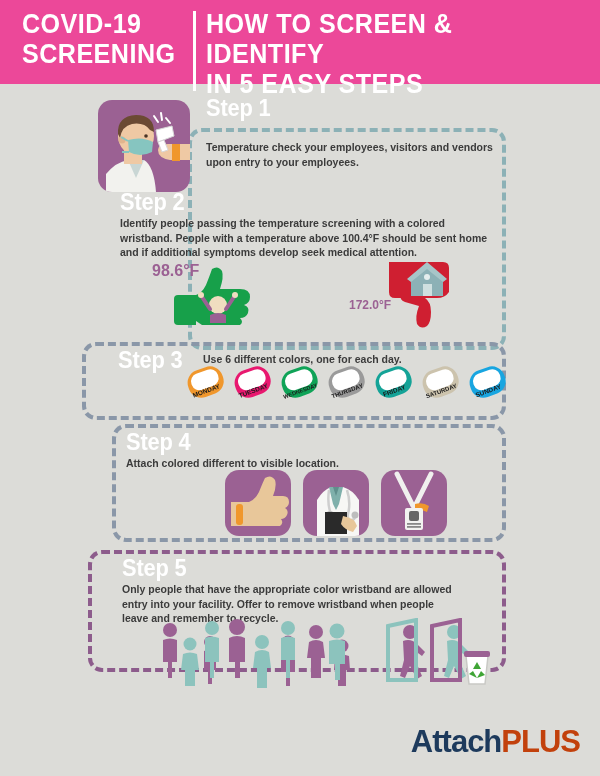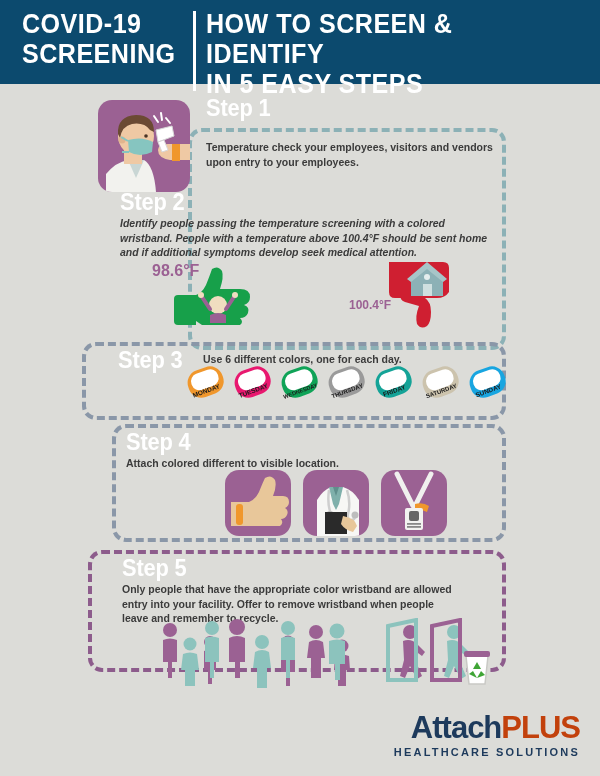--- a/index.html
+++ b/index.html
@@ -6,21 +6,21 @@
   body {
     width: 600px; height: 776px;
     background: #dcdcd8;
     font-family: "Liberation Sans", sans-serif;
     position: relative;
     overflow: hidden;
   }
 
   
   .header {
-    background: #0c4a6e;
+    background: #ec4899;
     height: 84px;
     padding: 9px 0 0 22px;
     position: relative;
   }
   .header-inner { display: flex; align-items: flex-start; }
   .head-col-a, .head-col-b {
     color: #ffffff;
     font-weight: bold;
     font-size: 27px;
     line-height: 30px;
@@ -73,21 +73,21 @@
     overflow: hidden;
   }
 
   
   #step1-tile { position: absolute; left: 98px; top: 100px; width: 92px; height: 92px; }
   #step1-title { position: absolute; left: 206px; top: 96px; }
   #step1-text  { position: absolute; left: 206px; top: 140px; width: 290px; }
 
   
   #step2-title { position: absolute; left: 120px; top: 190px; }
-  #step2-text  { position: absolute; left: 120px; top: 216px; width: 370px; font-style: italic; }
+  #step2-text  { position: absolute; left: 120px; top: 216px; width: 370px; }
   #temp-good   { position: absolute; left: 152px; top: 262px; color: #9b6193;
                  font-weight: bold; font-size: 16px; }
   #temp-bad    { position: absolute; left: 349px; top: 298px; color: #9b6193;
                  font-weight: bold; font-size: 12px; }
   #thumb-up-wrap   { position: absolute; left: 172px; top: 265px; }
   #thumb-down-wrap { position: absolute; left: 385px; top: 258px; }
 
   
   #step3-title { position: absolute; left: 118px; top: 348px; }
   #step3-text  { position: absolute; left: 203px; top: 352px; width: 300px; }
@@ -159,21 +159,21 @@
     <path d="M56 16 L60 22 M63 13 L64 20 M68 18 L72 23" stroke="#ffffff" stroke-width="2" fill="none" stroke-linecap="round"></path>
   </svg>
 </div>
 <div class="step-title" id="step1-title">Step 1</div>
 <div class="body-text" id="step1-text">Temperature check your employees, visitors and vendors upon entry to your employees.</div>
 
 <div class="step-title" id="step2-title">Step 2</div>
 <div class="body-text" id="step2-text">Identify people passing the temperature screening with a colored wristband. People with a temperature above 100.4°F should be sent home and if additional symptoms develop seek medical attention.</div>
 
 <div id="temp-good">98.6°F</div>
-<div id="temp-bad">100.4°F</div>
+<div id="temp-bad">172.0°F</div>
 
 <div id="thumb-up-wrap">
   <svg width="88" height="62" viewBox="0 0 88 62">
     <path d="M6 30 L24 30 L24 60 L6 60 Q2 60 2 56 L2 34 Q2 30 6 30 Z" fill="#17a04a"></path>
     <path d="M24 30 Q30 28 34 20 Q38 10 40 4 Q46 0 50 6 Q52 12 48 24 L68 24 Q78 24 78 32 Q78 38 72 40 Q78 42 76 48 Q74 53 68 53 Q72 57 68 60 L30 60 L24 56 Z" fill="#17a04a"></path>
 
     <circle cx="46" cy="40" r="9" fill="#f0ddc0"></circle>
     <path d="M38 50 Q46 46 54 50 L54 58 L38 58 Z" fill="#9b6193"></path>
     <path d="M38 44 L30 32" stroke="#9b6193" stroke-width="4" stroke-linecap="round"></path>
     <path d="M54 44 L62 32" stroke="#9b6193" stroke-width="4" stroke-linecap="round"></path>
@@ -377,14 +377,13 @@
       <path d="M313 53 L317 60 L309 56 Z" fill="#3fa535"></path>
       <path d="M321 53 L325 57 L317 60 Z" fill="#3fa535"></path>
     </g>
   </svg>
 </div>
 
 <div id="logo">
   <div id="logo-main">
     <span class="logo-identi">Attach</span><span class="logo-plus">PLUS</span>
   </div>
-  <div id="logo-sub">HEALTHCARE SOLUTIONS</div>
 </div>
 
 </body></html>

